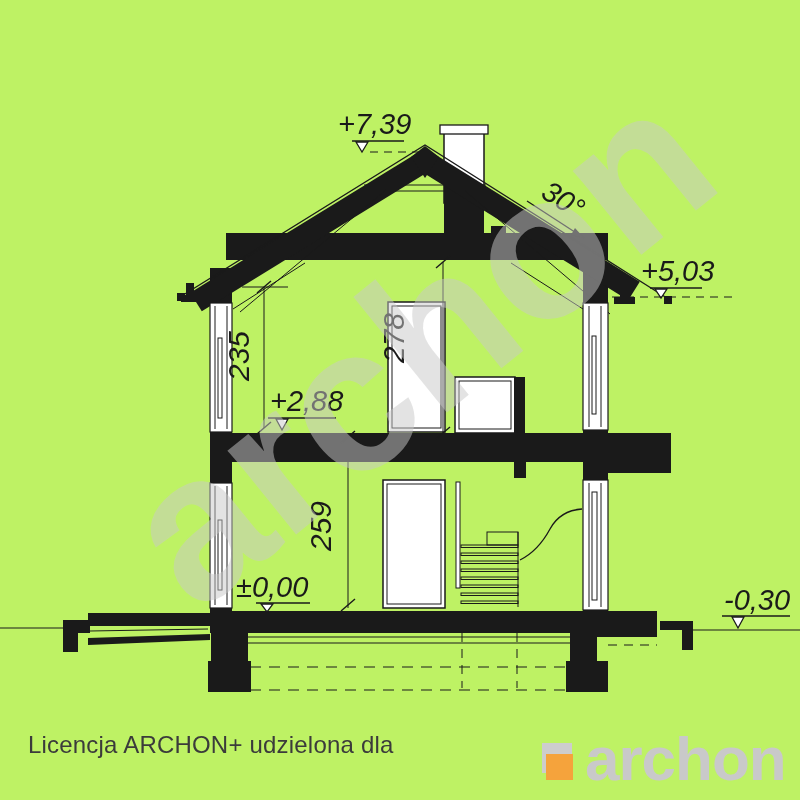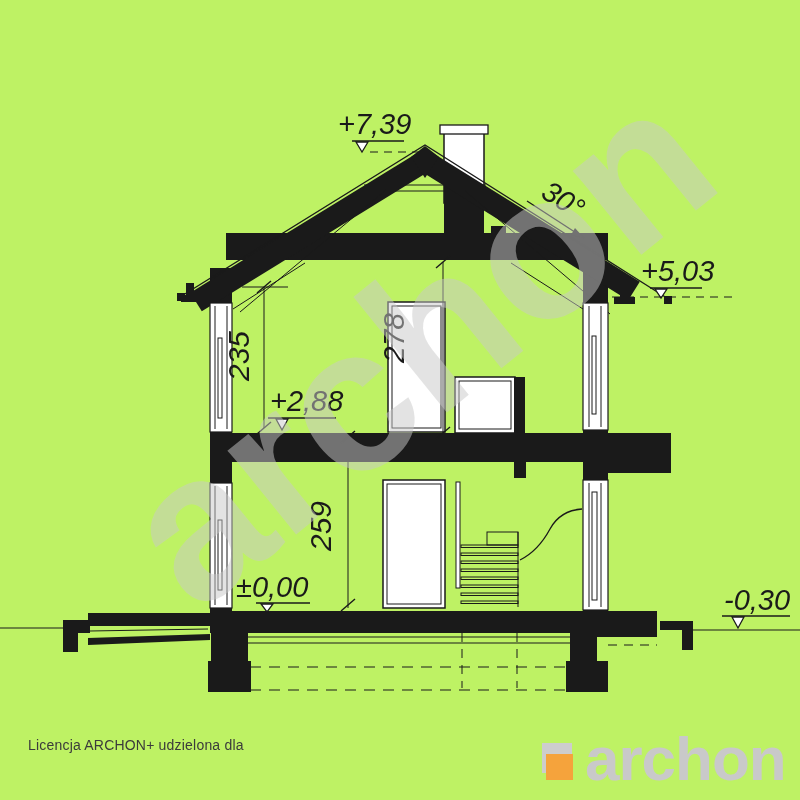--- a/index.html
+++ b/index.html
@@ -3,21 +3,21 @@
 <meta charset="utf-8">
 <style>
   html,body{margin:0;padding:0;background:#ffffff;width:800px;height:800px;overflow:hidden;}
   #stage{position:relative;width:800px;height:800px;background:#bef264;font-family:"Liberation Sans",sans-serif;}
   svg{position:absolute;left:0;top:0;}
   .ink{stroke:#1a1a1a;fill:none;}
   .solid{fill:#1a1a1a;stroke:none;}
   .lvl-text{font-family:"Liberation Sans",sans-serif;font-style:italic;font-size:29px;fill:#1a1a1a;}
   .dim-text{font-family:"Liberation Sans",sans-serif;font-style:italic;font-size:30px;fill:#1a1a1a;}
   .wm-text{font-family:"Liberation Sans",sans-serif;font-weight:bold;font-size:205px;opacity:0.5;}
-  #footer-license{position:absolute;left:28px;top:733px;font-size:14px;line-height:24px;color:#3b3b3b;letter-spacing:0.2px;}
+  #footer-license{position:absolute;left:28px;top:733px;font-size:24px;line-height:24px;color:#3b3b3b;letter-spacing:0.2px;}
   #logo{position:absolute;left:538px;top:700px;width:262px;height:95px;}
   .logo-text{font-family:"Liberation Sans",sans-serif;font-weight:bold;font-size:62px;letter-spacing:-1px;}
 </style>
 </head>
 <body>
 
 <div id="stage">
 
 <svg width="800" height="800" viewBox="0 0 800 800">
 

